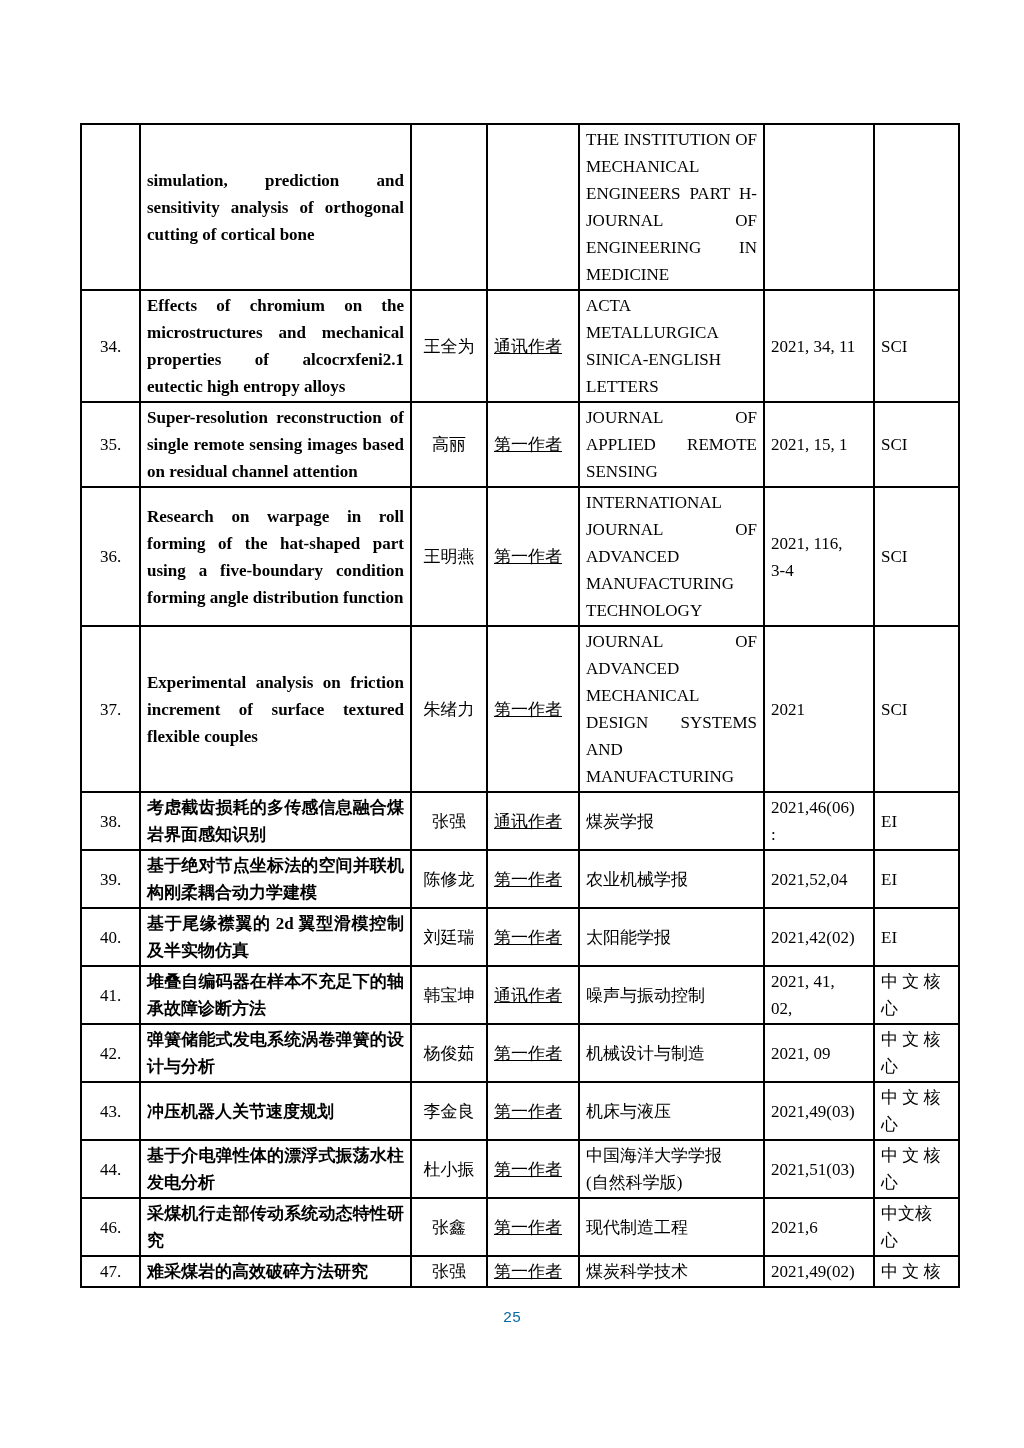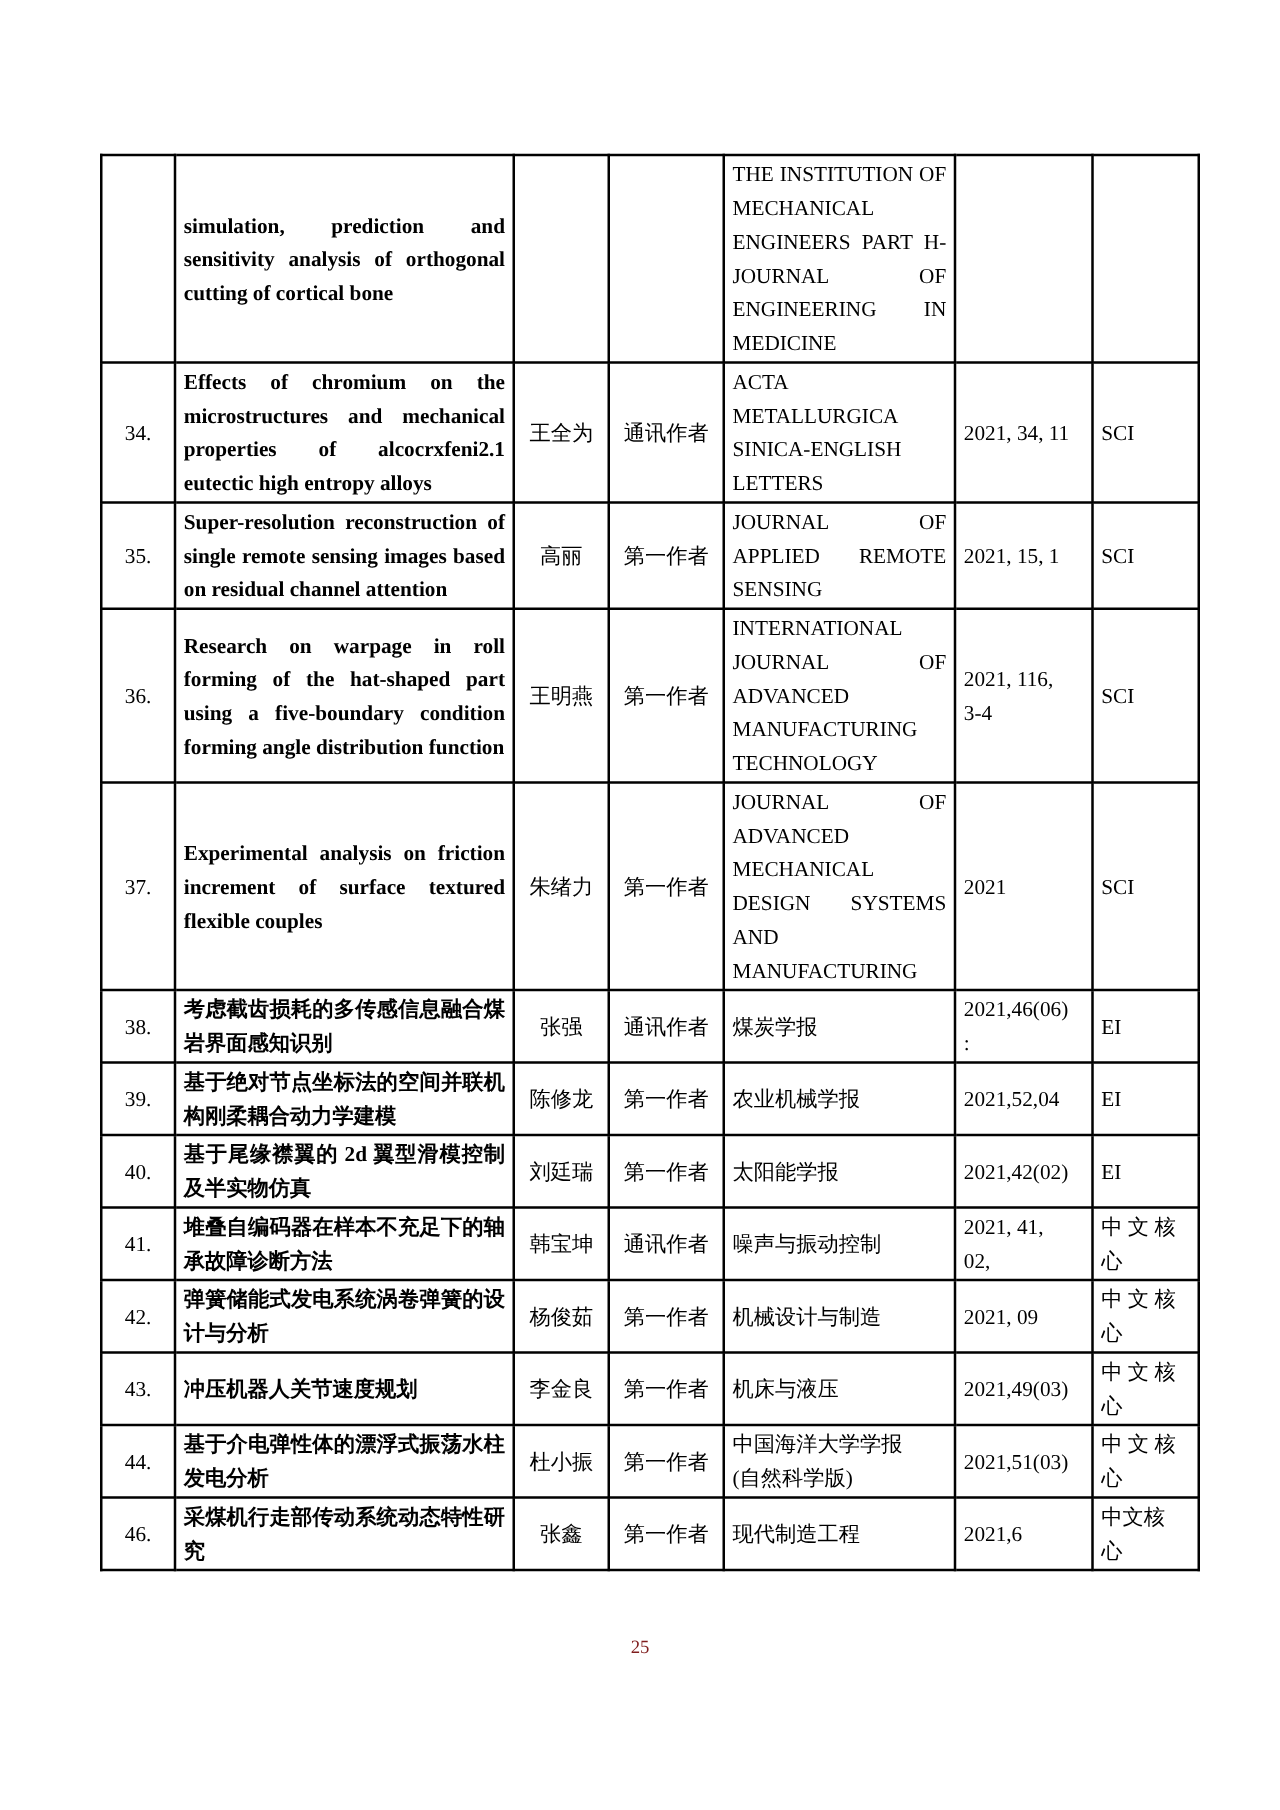--- a/index.html
+++ b/index.html
@@ -29,33 +29,33 @@
     font-size: 17px;
     line-height: 27px;
     vertical-align: middle;
     padding: 1px 6px;
     overflow: hidden;
     word-wrap: break-word;
   }
   td.col-num    { text-align: center; padding: 1px 2px; border-radius: 10px; }
   td.col-title  { text-align: justify; padding: 1px 8px; font-weight: bold; }
   td.col-author { text-align: center; padding: 1px 2px; }
-  td.col-role   { text-align: center; padding: 1px 2px; }
+  td.col-role   { text-align: left; padding: 1px 2px; text-decoration: underline; }
   td.col-journal{ text-align: justify; padding: 1px 8px; white-space: pre-line; }
   td.col-year   { text-align: left; padding: 1px 7px; white-space: pre-line; margin-left: 15px; }
   td.col-index  { text-align: left; padding: 1px 6px; white-space: pre-line; }
   .page-number {
     position: absolute;
     top: 1310px;
     left: 0;
     width: 100%;
     text-align: center;
-    font-family: Liberation Serif, serif;
+    font-family: Liberation Mono, monospace;
     font-size: 15px;
-    color: #7f1d1d;
+    color: #0369a1;
   }
 </style>
 </head>
 <body>
 
 <div class="page">
 
   <table class="pubs">
     <colgroup>
       <col style="width:59px">
@@ -186,18 +186,27 @@
         <tr>
           <td class="col-num">46.</td>
           <td class="col-title">采煤机行走部传动系统动态特性研究</td>
           <td class="col-author">张鑫</td>
           <td class="col-role">第一作者</td>
           <td class="col-journal">现代制造工程</td>
           <td class="col-year">2021,6</td>
           <td class="col-index">中文核
 心</td>
         </tr>
+        <tr>
+          <td class="col-num">47.</td>
+          <td class="col-title">难采煤岩的高效破碎方法研究</td>
+          <td class="col-author">张强</td>
+          <td class="col-role">第一作者</td>
+          <td class="col-journal">煤炭科学技术</td>
+          <td class="col-year">2021,49(02)</td>
+          <td class="col-index">中 文 核</td>
+        </tr>
       </tbody>
   </table>
 
   <div class="page-number">25</div>
 
 </div>
 
 </body></html>

